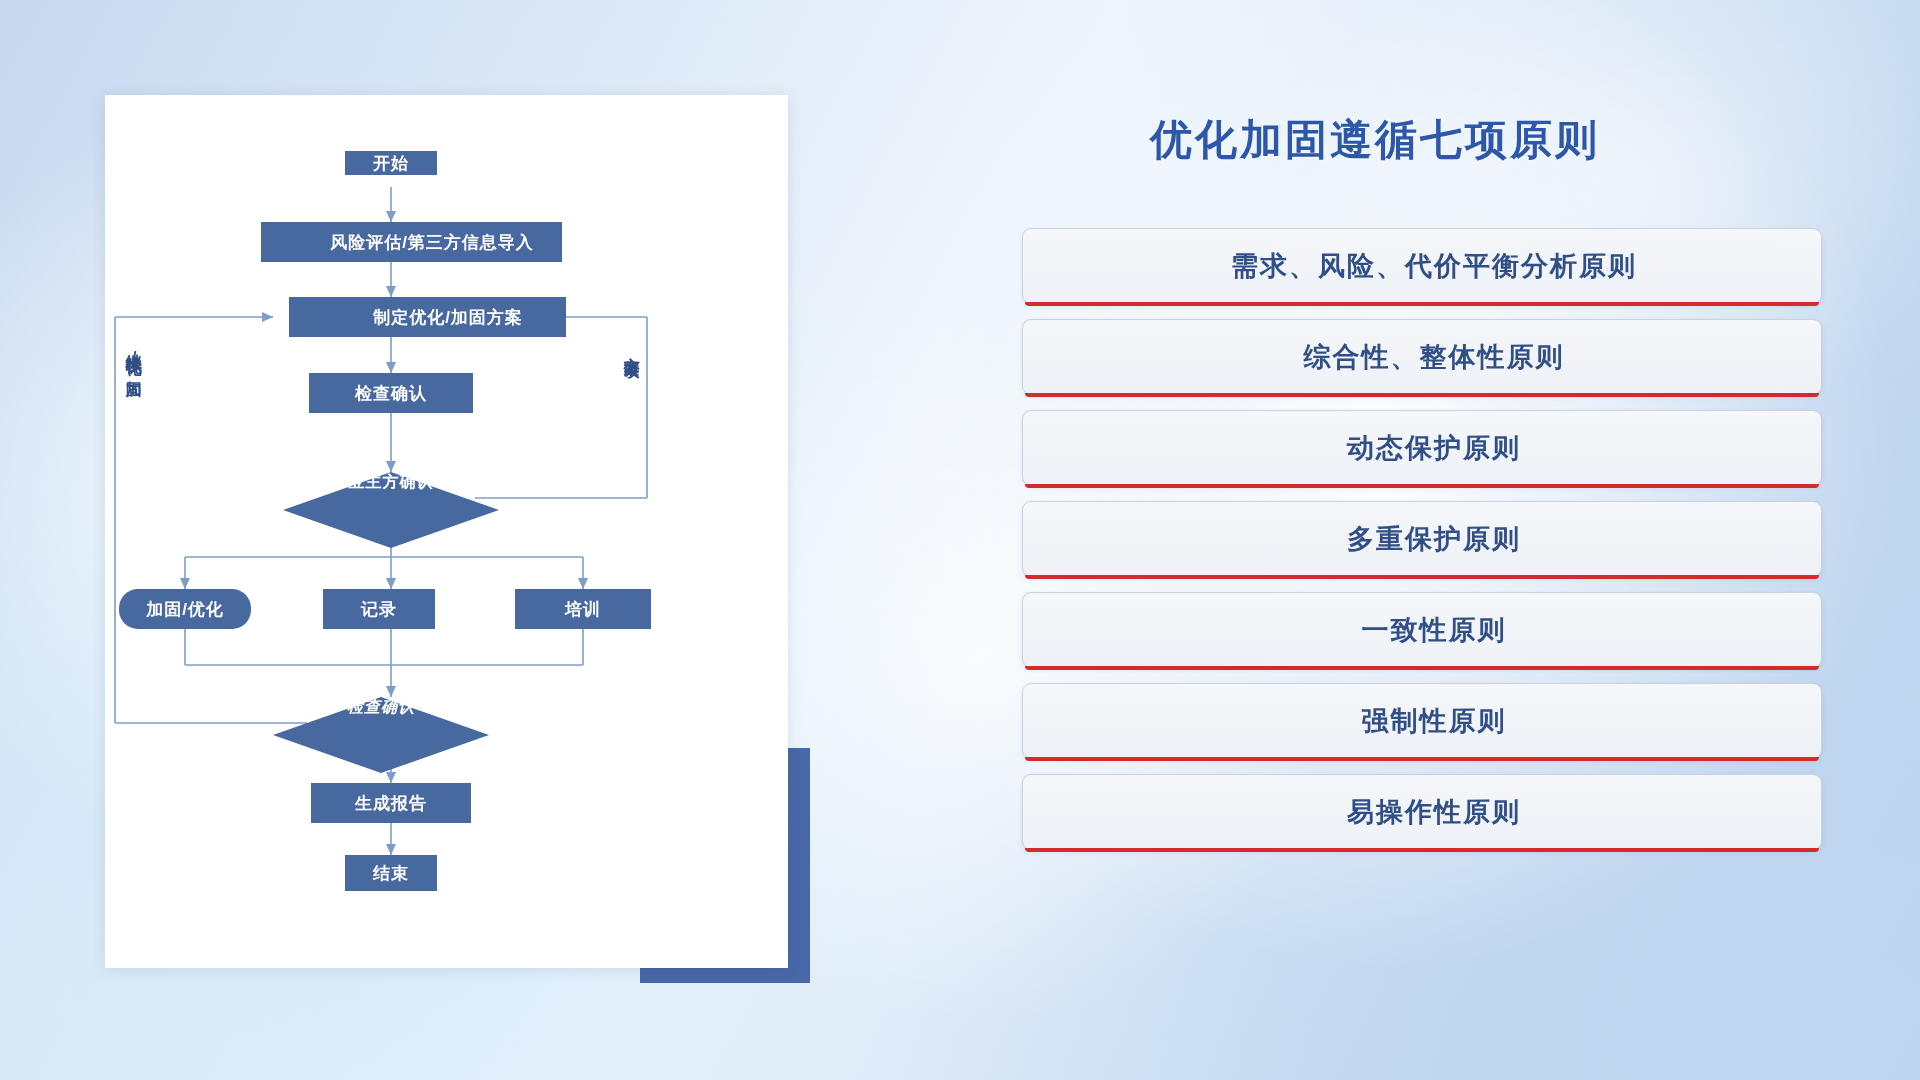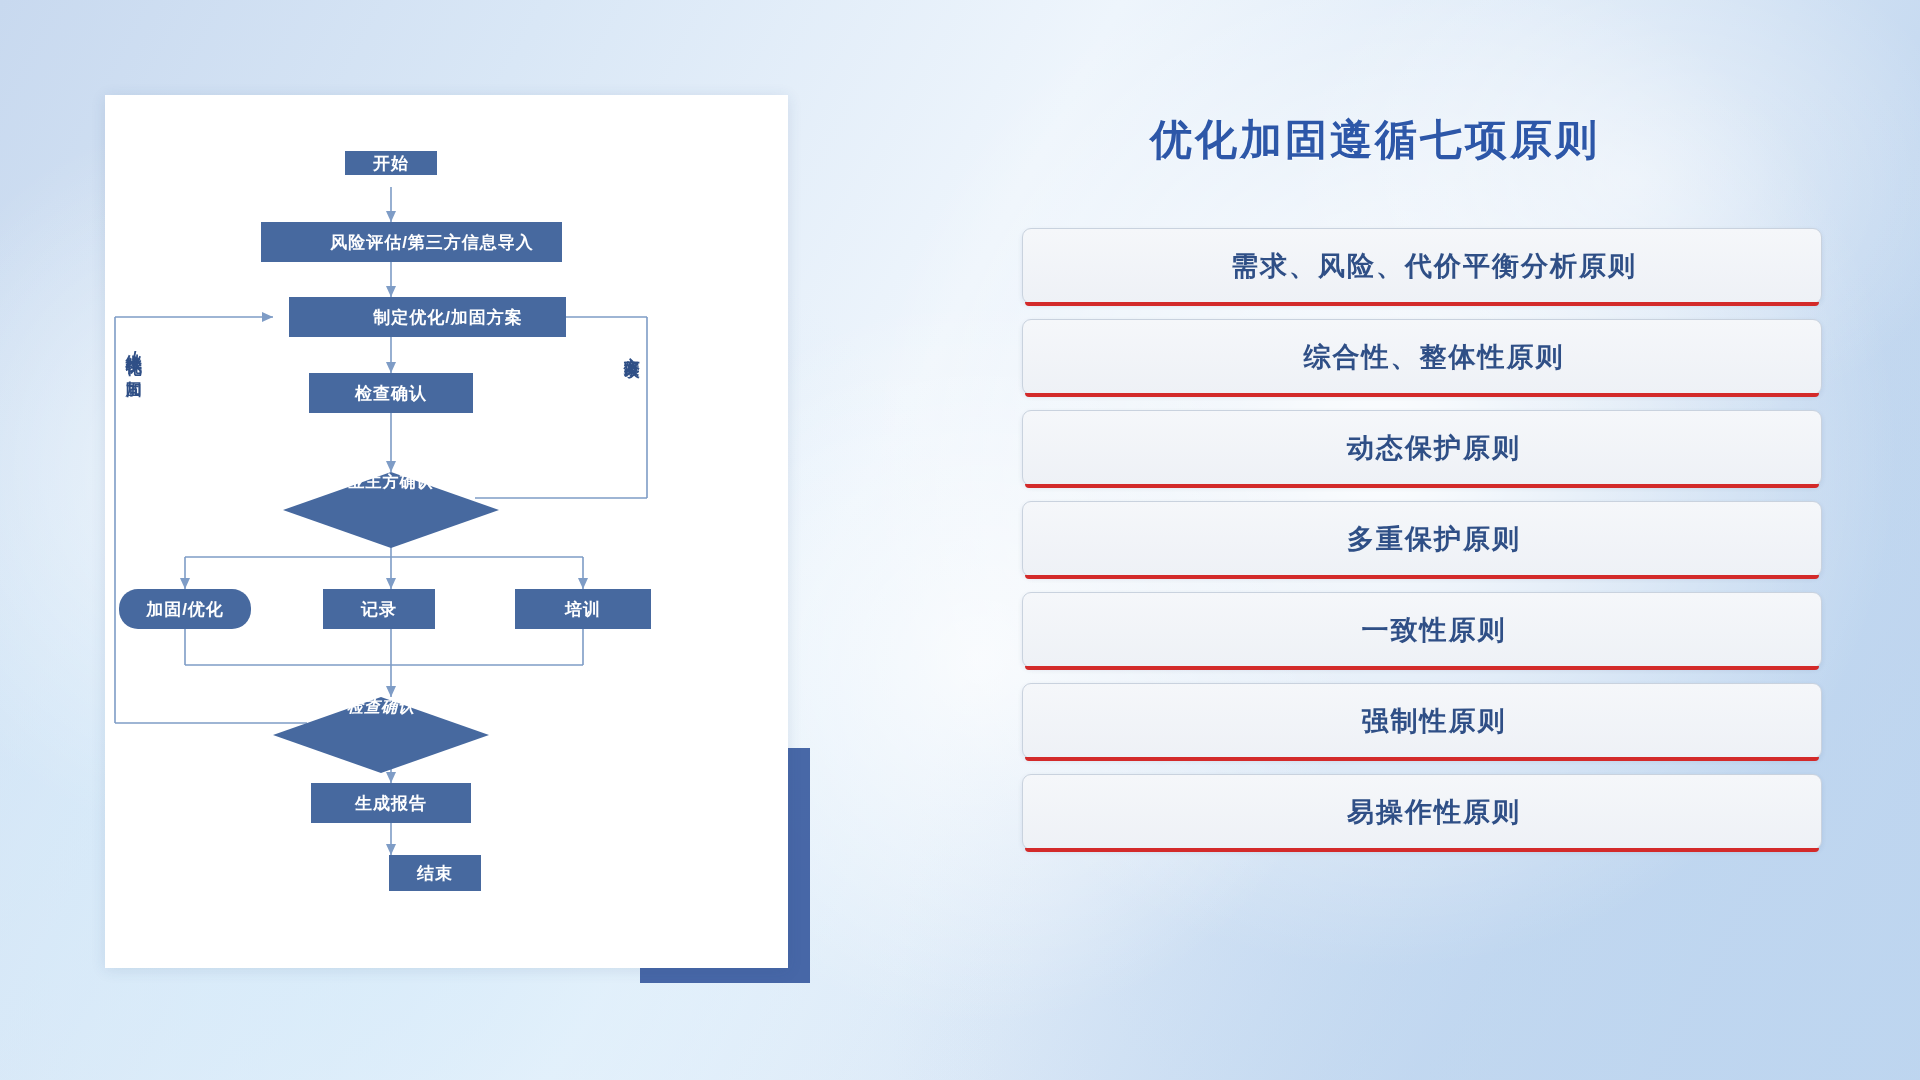--- a/index.html
+++ b/index.html
@@ -262,21 +262,21 @@
 
     <div class="diamond-wrap" style="left:168px; top:602px; width:216px; height:76px;font-style:italic;">
       <div class="diamond-shape"></div>
       <span class="diamond-label">检查确认</span>
     </div>
 
     <div class="node" style="left:206px; top:688px; width:160px; height:40px;">
       <span>生成报告</span>
     </div>
 
-    <div class="node" style="left:240px; top:760px; width:92px; height:36px;margin-left:44px;">
+    <div class="node" style="left:240px; top:760px; width:92px; height:36px;">
       <span>结束</span>
     </div>
 
     <div class="vlabel" style="left:20px; top:246px; height:140px;">继续优化/加固</div>
 
     <div class="vlabel" style="left:518px; top:248px; height:110px;">方案修改</div>
   </div>
 
   <div class="right-title">优化加固遵循七项原则</div>
 

